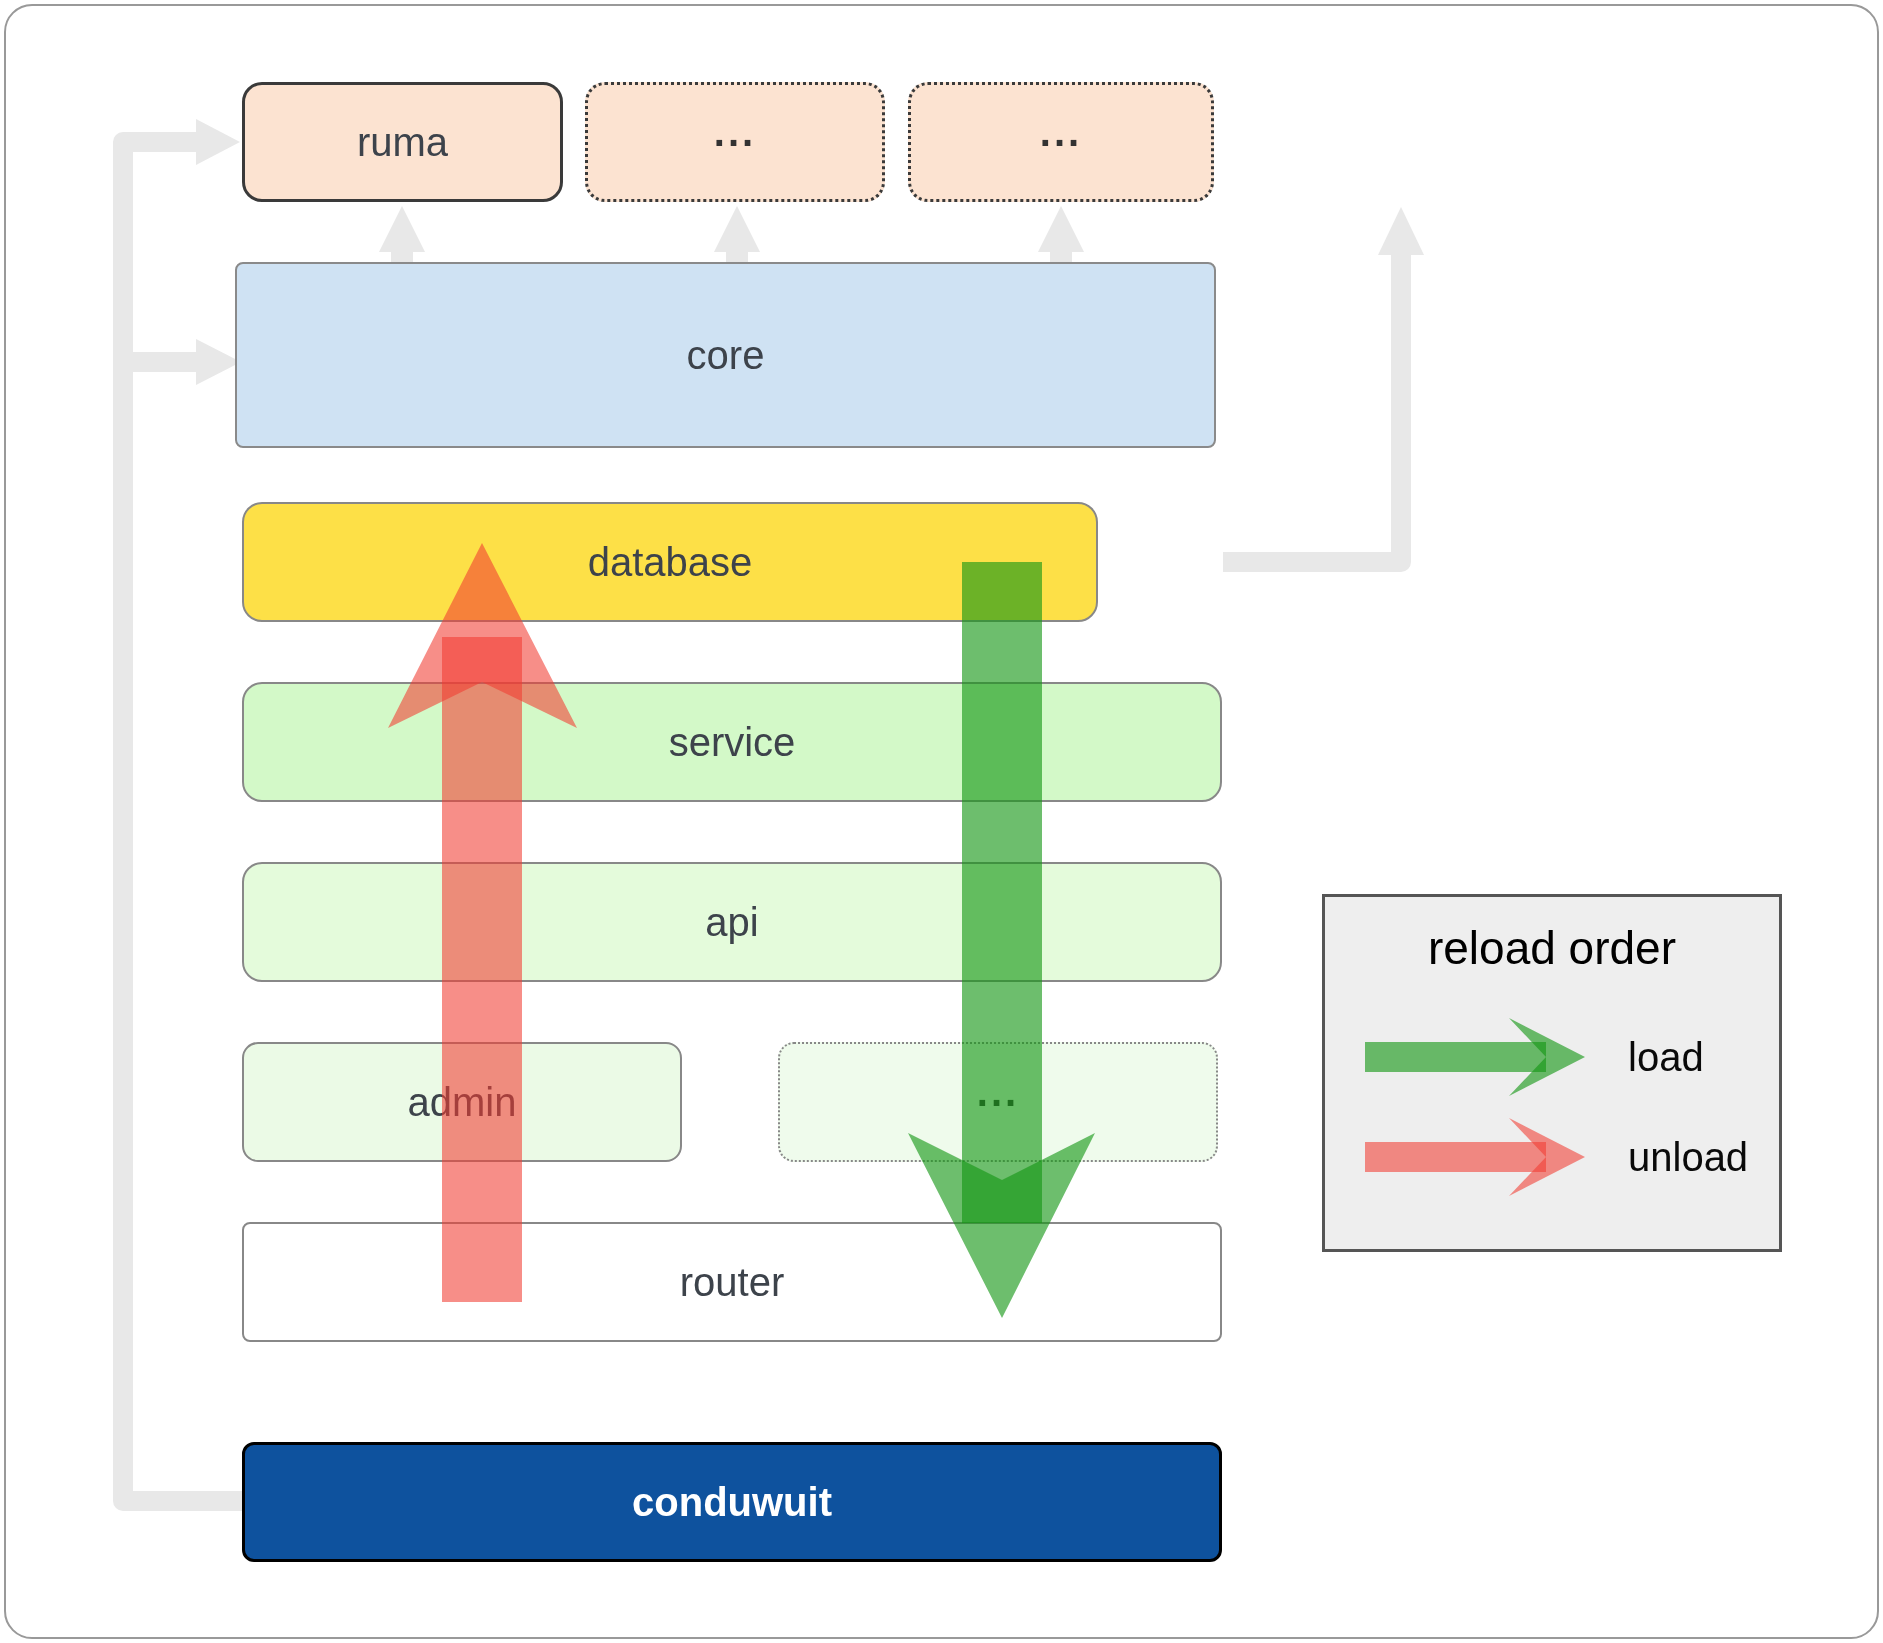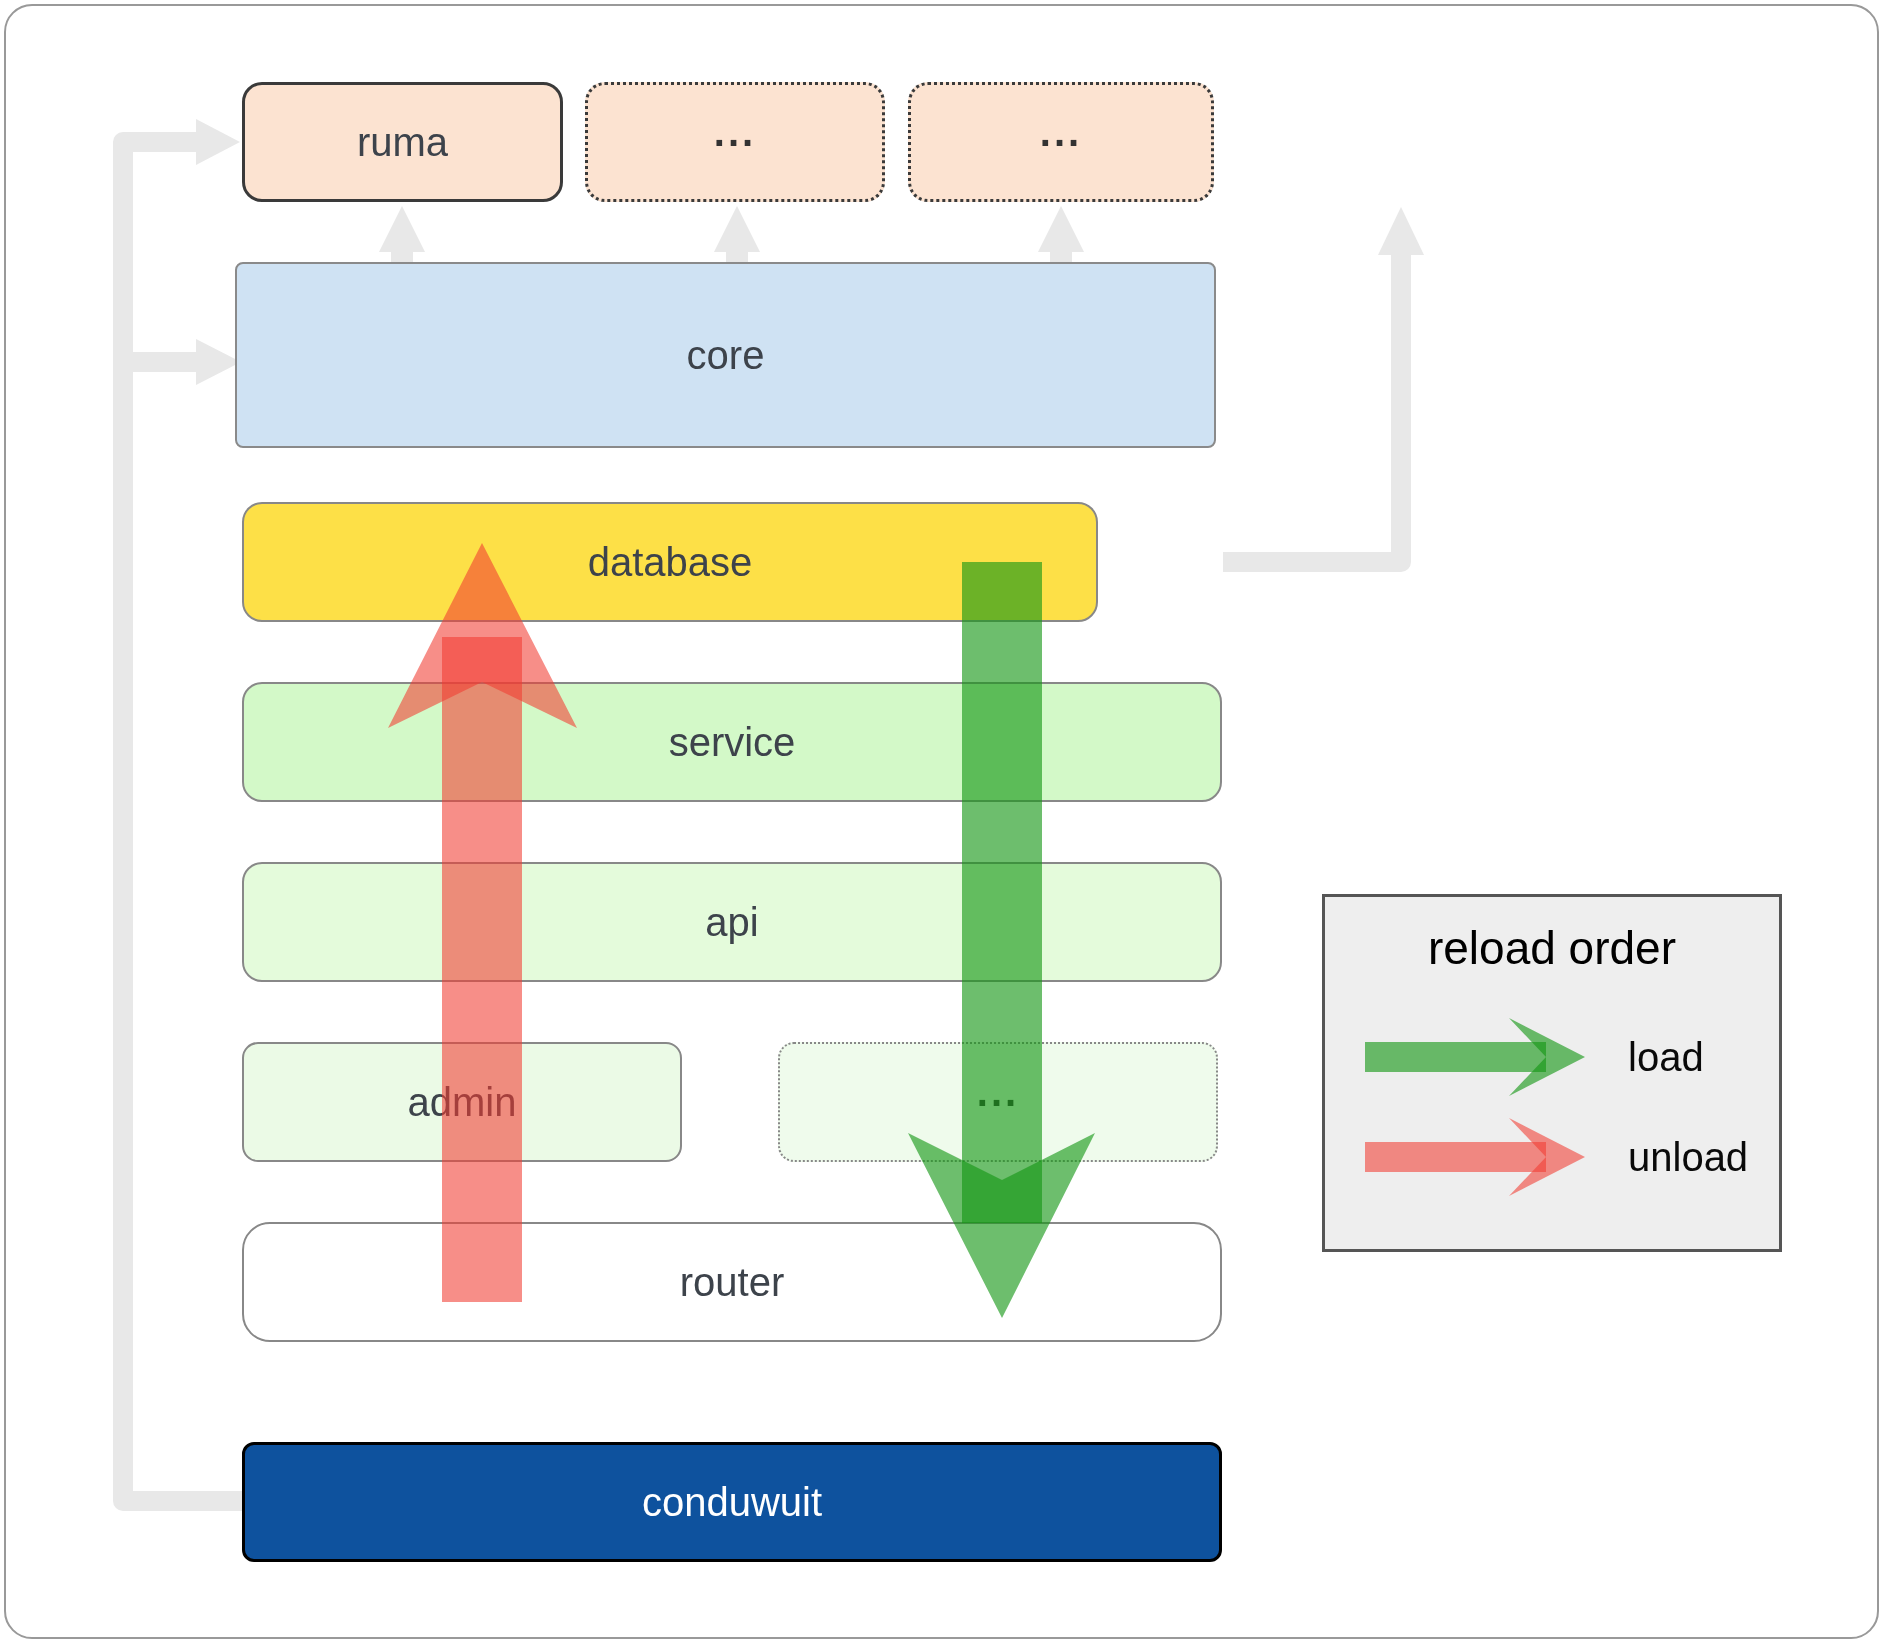--- a/index.html
+++ b/index.html
@@ -6,21 +6,21 @@
   body{font-family:"Liberation Sans", sans-serif;}
   .stage{position:relative;width:1883px;height:1643px;background:#ffffff;overflow:hidden;}
   .frame{position:absolute;left:4px;top:4px;right:4px;bottom:4px;border:2px solid #999;border-radius:28px;}
   svg.layer{position:absolute;left:0;top:0;width:1883px;height:1643px;pointer-events:none;}
   #connector-layer{z-index:1;}
   #node-layer{position:absolute;left:0;top:0;width:100%;height:100%;z-index:2;}
   #arrow-layer{z-index:3;}
   .node{position:absolute;box-sizing:border-box;display:flex;align-items:center;justify-content:center;}
   .node .lbl{font-size:40px;color:#3d434b;white-space:nowrap;}
   .node .lbl.dots{font-weight:700;letter-spacing:3px;color:#333;transform:translateY(-10px);}
-  .node .lbl.inv{color:#ffffff;font-weight:400;}
+  .node .lbl.inv{color:#ffffff;font-weight:700;}
   .legend{position:absolute;box-sizing:border-box;z-index:4;}
   .legend-title{position:absolute;left:0;right:0;top:24px;text-align:center;font-size:46px;color:#000;}
   .legend-item{position:absolute;left:0;height:78px;display:flex;align-items:center;}
   .legend-item svg{position:absolute;left:40px;top:0;}
   .legend-item .li-label{position:absolute;left:303px;font-size:40px;color:#0a0a0a;white-space:nowrap;}
 </style>
 </head>
 <body>
 
 <div class="stage">
@@ -62,21 +62,21 @@
       </div>
       <div class="node" style="left: 242px; top: 862px; width: 980px; height: 120px; background: rgb(228, 251, 219); border: 2px solid rgb(136, 136, 136); border-radius: 20px;">
         <span class="lbl">api</span>
       </div>
       <div class="node" style="left: 242px; top: 1042px; width: 440px; height: 120px; background: rgb(235, 250, 230); border: 2px solid rgb(136, 136, 136); border-radius: 16px; align-items: center;">
         <span class="lbl">admin</span>
       </div>
       <div class="node" style="left: 778px; top: 1042px; width: 440px; height: 120px; background: rgb(239, 251, 236); border: 2px dotted rgb(136, 136, 136); border-radius: 16px;">
         <span class="lbl dots">...</span>
       </div>
-      <div class="node" style="left: 242px; top: 1222px; width: 980px; height: 120px; background: rgb(255, 255, 255); border: 2px solid rgb(136, 136, 136); border-radius: 28px;">
+      <div class="node" style="left: 242px; top: 1222px; width: 980px; height: 120px; background: rgb(255, 255, 255); border: 2px solid rgb(136, 136, 136); border-radius: 8px;">
         <span class="lbl">router</span>
       </div>
       <div class="node" style="left: 242px; top: 1442px; width: 980px; height: 120px; background: rgb(14, 82, 158); border: 3px solid rgb(0, 0, 0); border-radius: 12px;">
         <span class="lbl inv">conduwuit</span>
       </div>
     </div>
 
   <svg id="arrow-layer" class="layer" viewBox="0 0 1883 1643">
       <g>
         <rect x="962" y="562" width="80" height="661" fill="rgba(20,150,20,0.62)"></rect>

